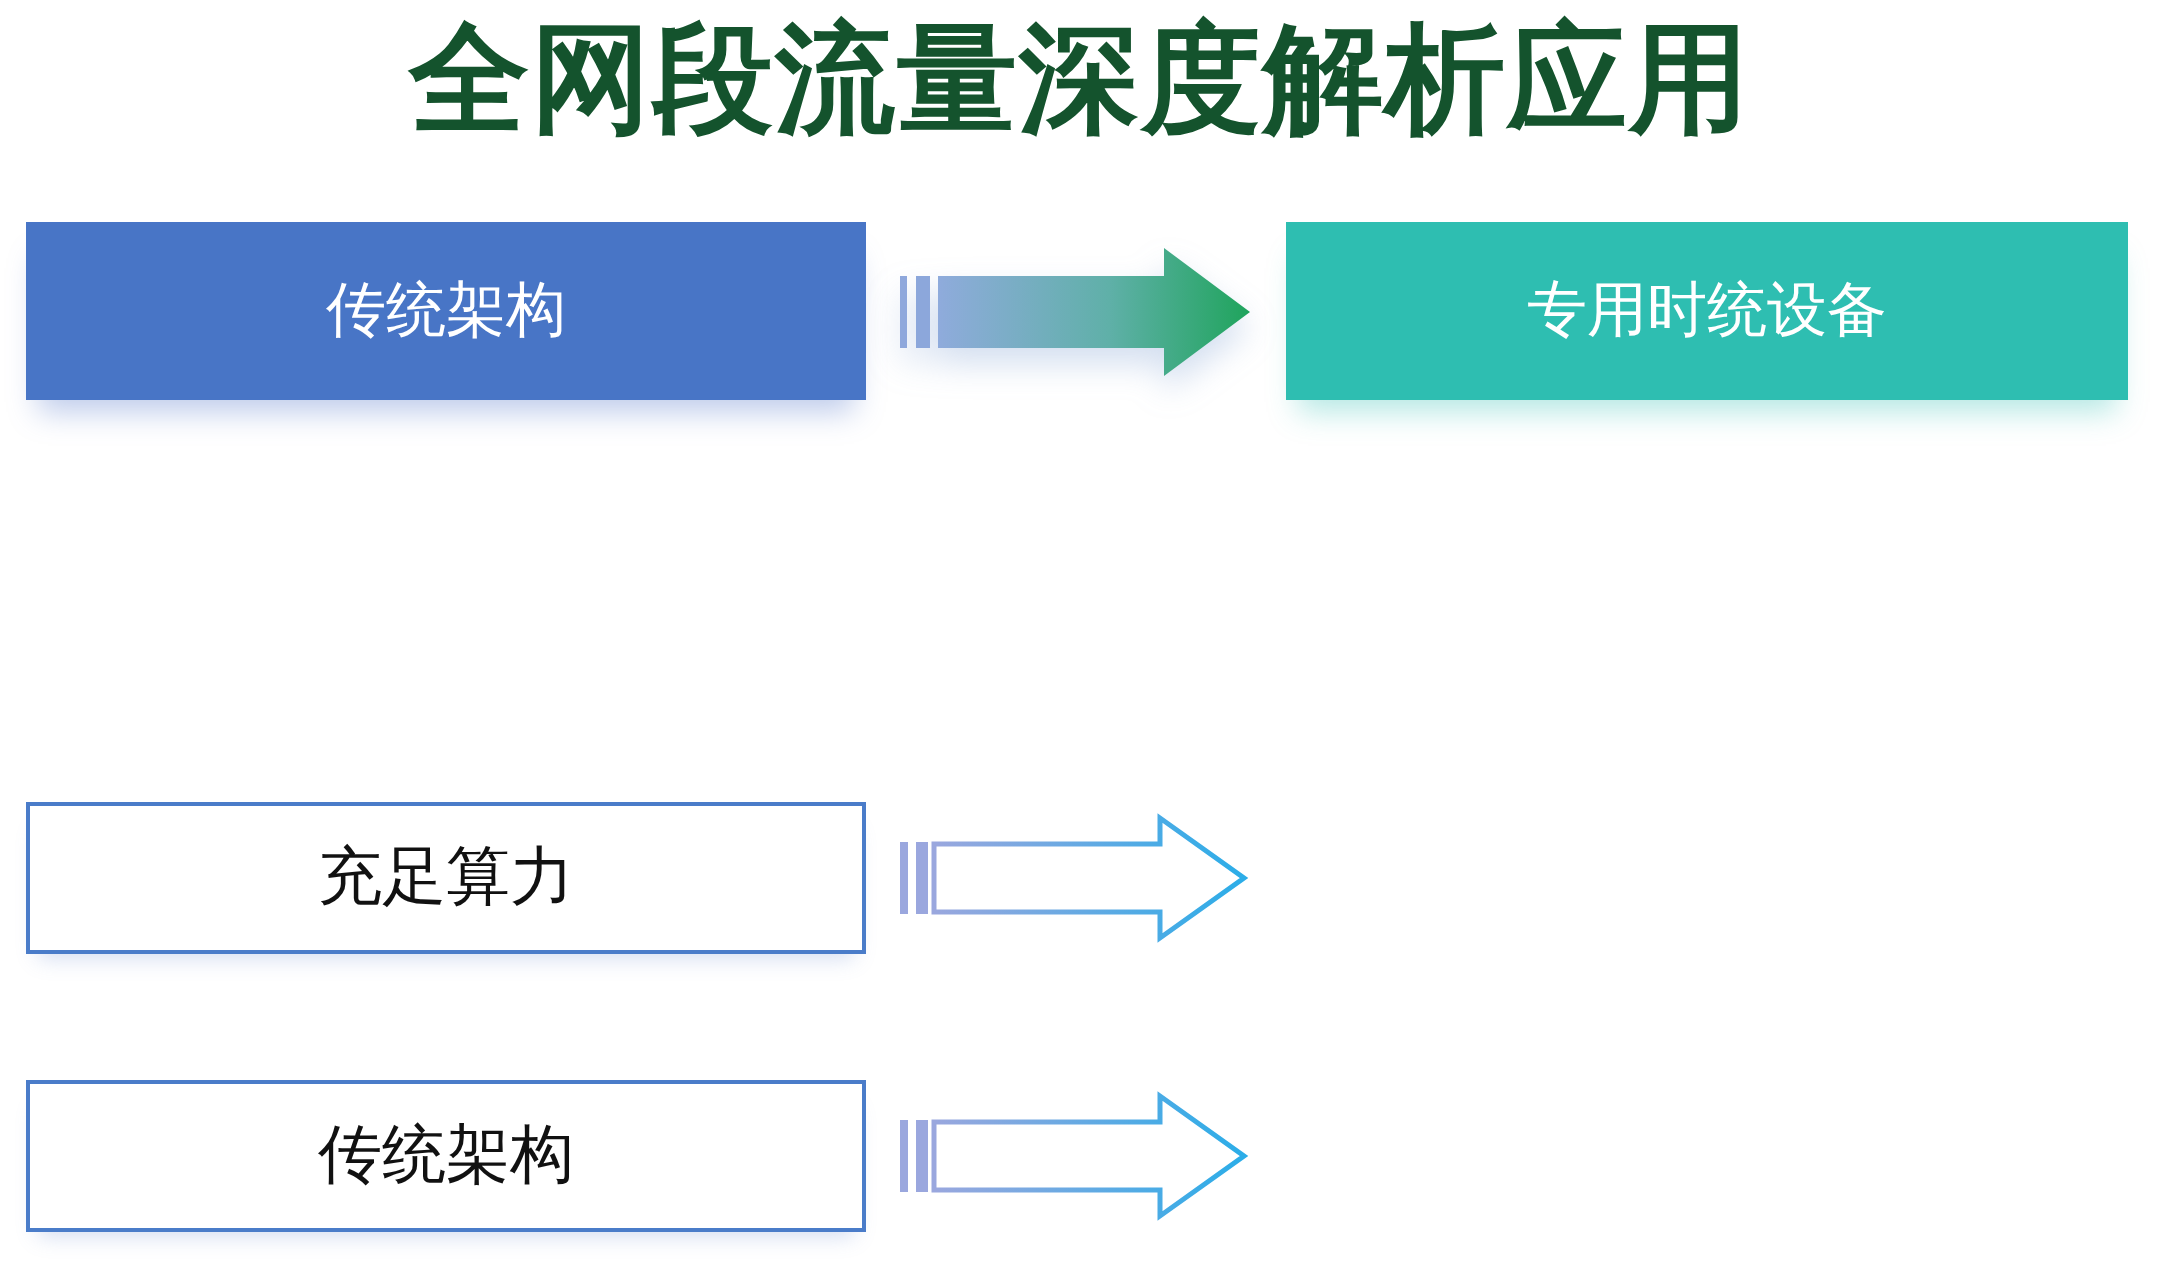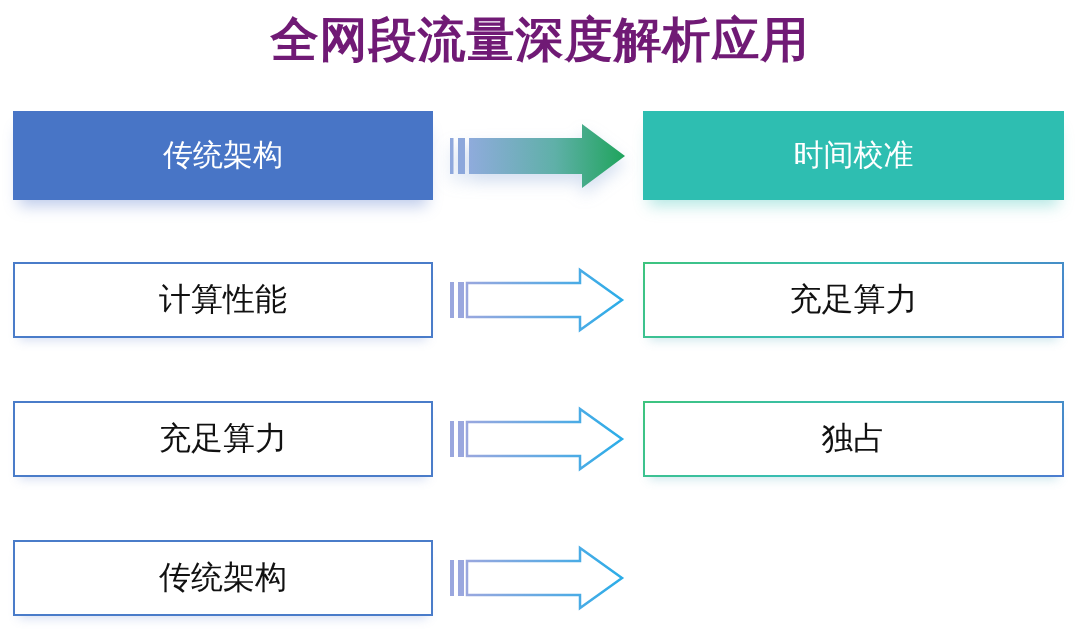--- a/index.html
+++ b/index.html
@@ -10,24 +10,24 @@
     height: 641px;
     background: #ffffff;
     font-family: "Liberation Sans", "DejaVu Sans", sans-serif;
     overflow: hidden;
   }
   .title {
     position: absolute;
     top: 0px; left: 0; right: 0;
     margin: 0;
     text-align: center;
-    font-size: 48px;
+    font-size: 60px;
     line-height: 80px;
     font-weight: 800;
-    color: #701a75;
+    color: #14532d;
     letter-spacing: 1px;
   }
   .frow {
     position: absolute;
     left: 13px;
     width: 1051px;
     display: flex;
     align-items: center;
   }
   .col-left  { width: 420px; flex: none; }
@@ -110,57 +110,35 @@
       <span>传统架构</span>
     </div>
     <div class="col-arrow">
       <svg class="arrow-svg arrow-filled" width="176" height="66" viewBox="0 0 176 66">
         <rect x="0" y="15" width="3.5" height="36" fill="#8FA8DC"></rect>
         <rect x="8" y="15" width="7" height="36" fill="#8CA7DB"></rect>
         <path d="M19 15 H132 V1 L175 33 L132 65 V51 H19 Z" fill="url(#gradFill)"></path>
       </svg>
     </div>
     <div class="col-right hdr hdr-right">
-      <span>时间校准</span>
+      <span>专用时统设备</span>
     </div>
   </div>
 
-  <div class="frow" style="top:262px">
-    <div class="col-left rowbox rowbox-left">
-      <span>计算性能</span>
-    </div>
-    <div class="col-arrow">
-      <svg class="arrow-svg" width="176" height="66" viewBox="0 0 176 66">
-        <rect x="0" y="15" width="4" height="36" fill="#9AA7DE"></rect>
-        <rect x="8" y="15" width="6" height="36" fill="#9AA7DE"></rect>
-        <path d="M17 16 H130 V3 L172 33 L130 63 V50 H17 Z" fill="none" stroke="url(#gradStroke)" stroke-width="2.5" stroke-linejoin="miter"></path>
-      </svg>
-    </div>
-    <div class="col-right grad-border">
-      <div class="inner">
-        <span>充足算力</span>
-      </div>
-    </div>
-  </div>
 
   <div class="frow" style="top:401px">
     <div class="col-left rowbox rowbox-left">
       <span>充足算力</span>
     </div>
     <div class="col-arrow">
       <svg class="arrow-svg" width="176" height="66" viewBox="0 0 176 66">
         <rect x="0" y="15" width="4" height="36" fill="#9AA7DE"></rect>
         <rect x="8" y="15" width="6" height="36" fill="#9AA7DE"></rect>
         <path d="M17 16 H130 V3 L172 33 L130 63 V50 H17 Z" fill="none" stroke="url(#gradStroke)" stroke-width="2.5" stroke-linejoin="miter"></path>
       </svg>
-    </div>
-    <div class="col-right grad-border">
-      <div class="inner">
-        <span>独占</span>
-      </div>
     </div>
   </div>
 
   <div class="frow" style="top:540px">
     <div class="col-left rowbox rowbox-left">
       <span>传统架构</span>
     </div>
     <div class="col-arrow">
       <svg class="arrow-svg" width="176" height="66" viewBox="0 0 176 66">
         <rect x="0" y="15" width="4" height="36" fill="#9AA7DE"></rect>

